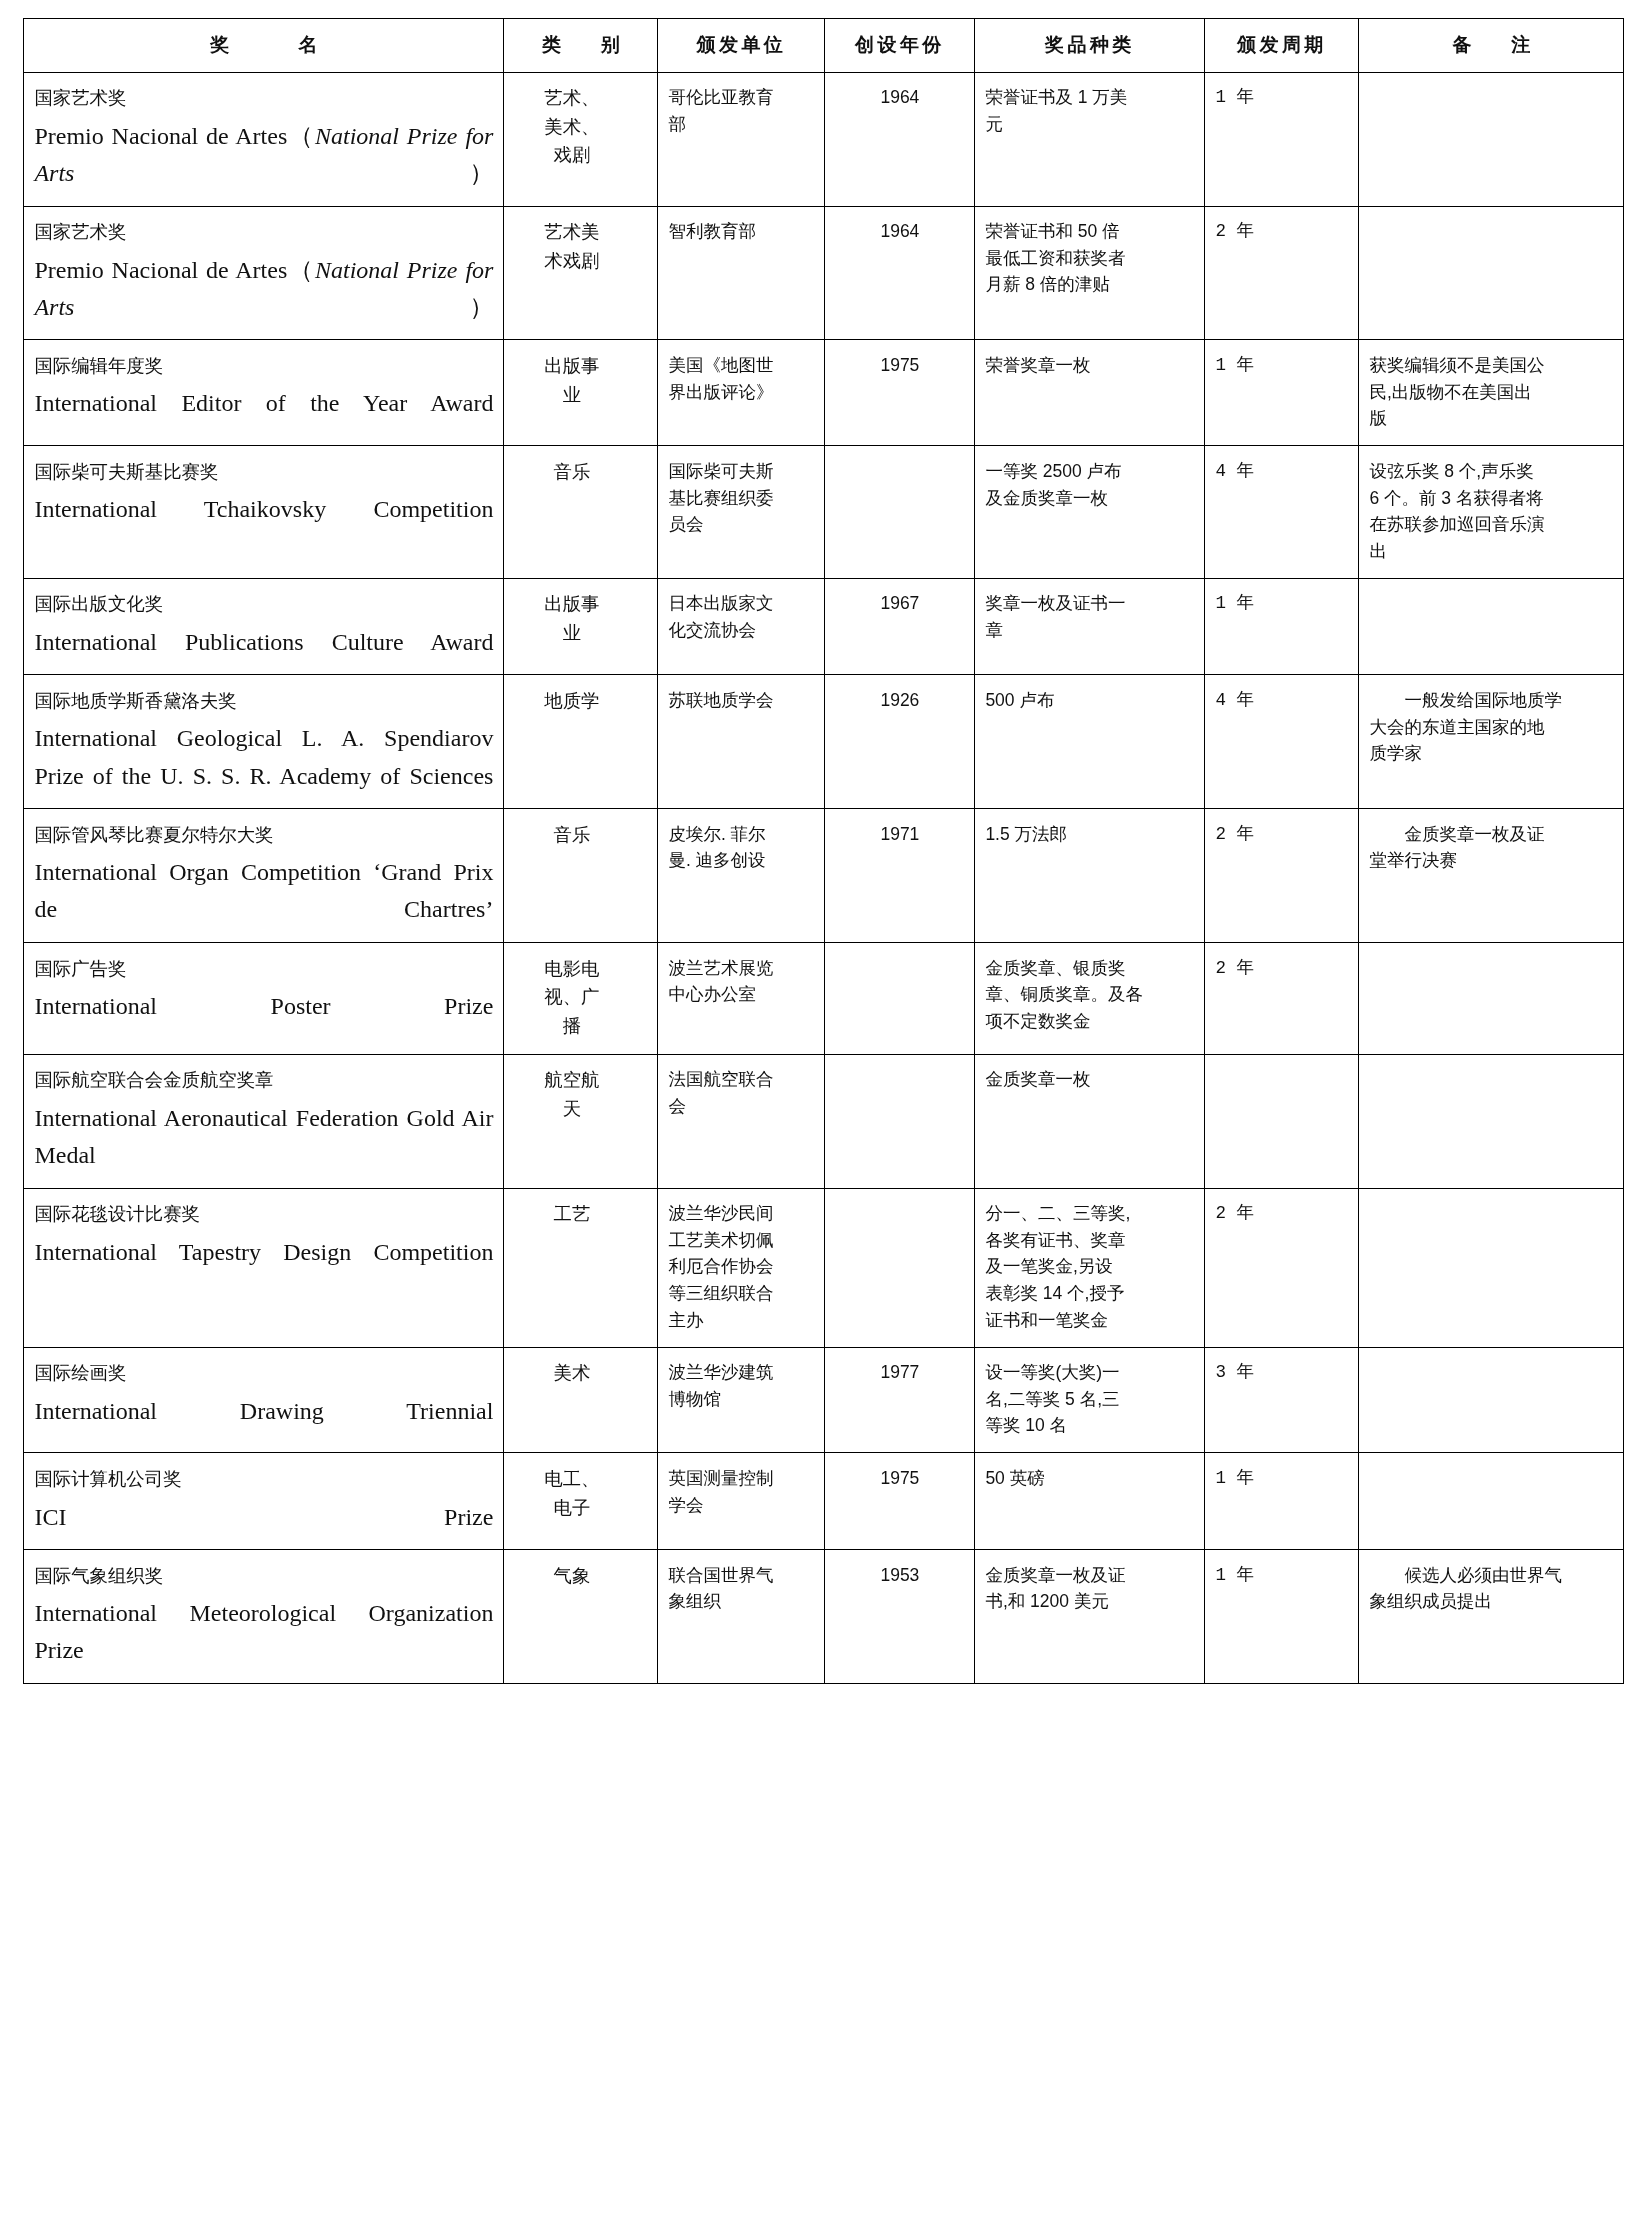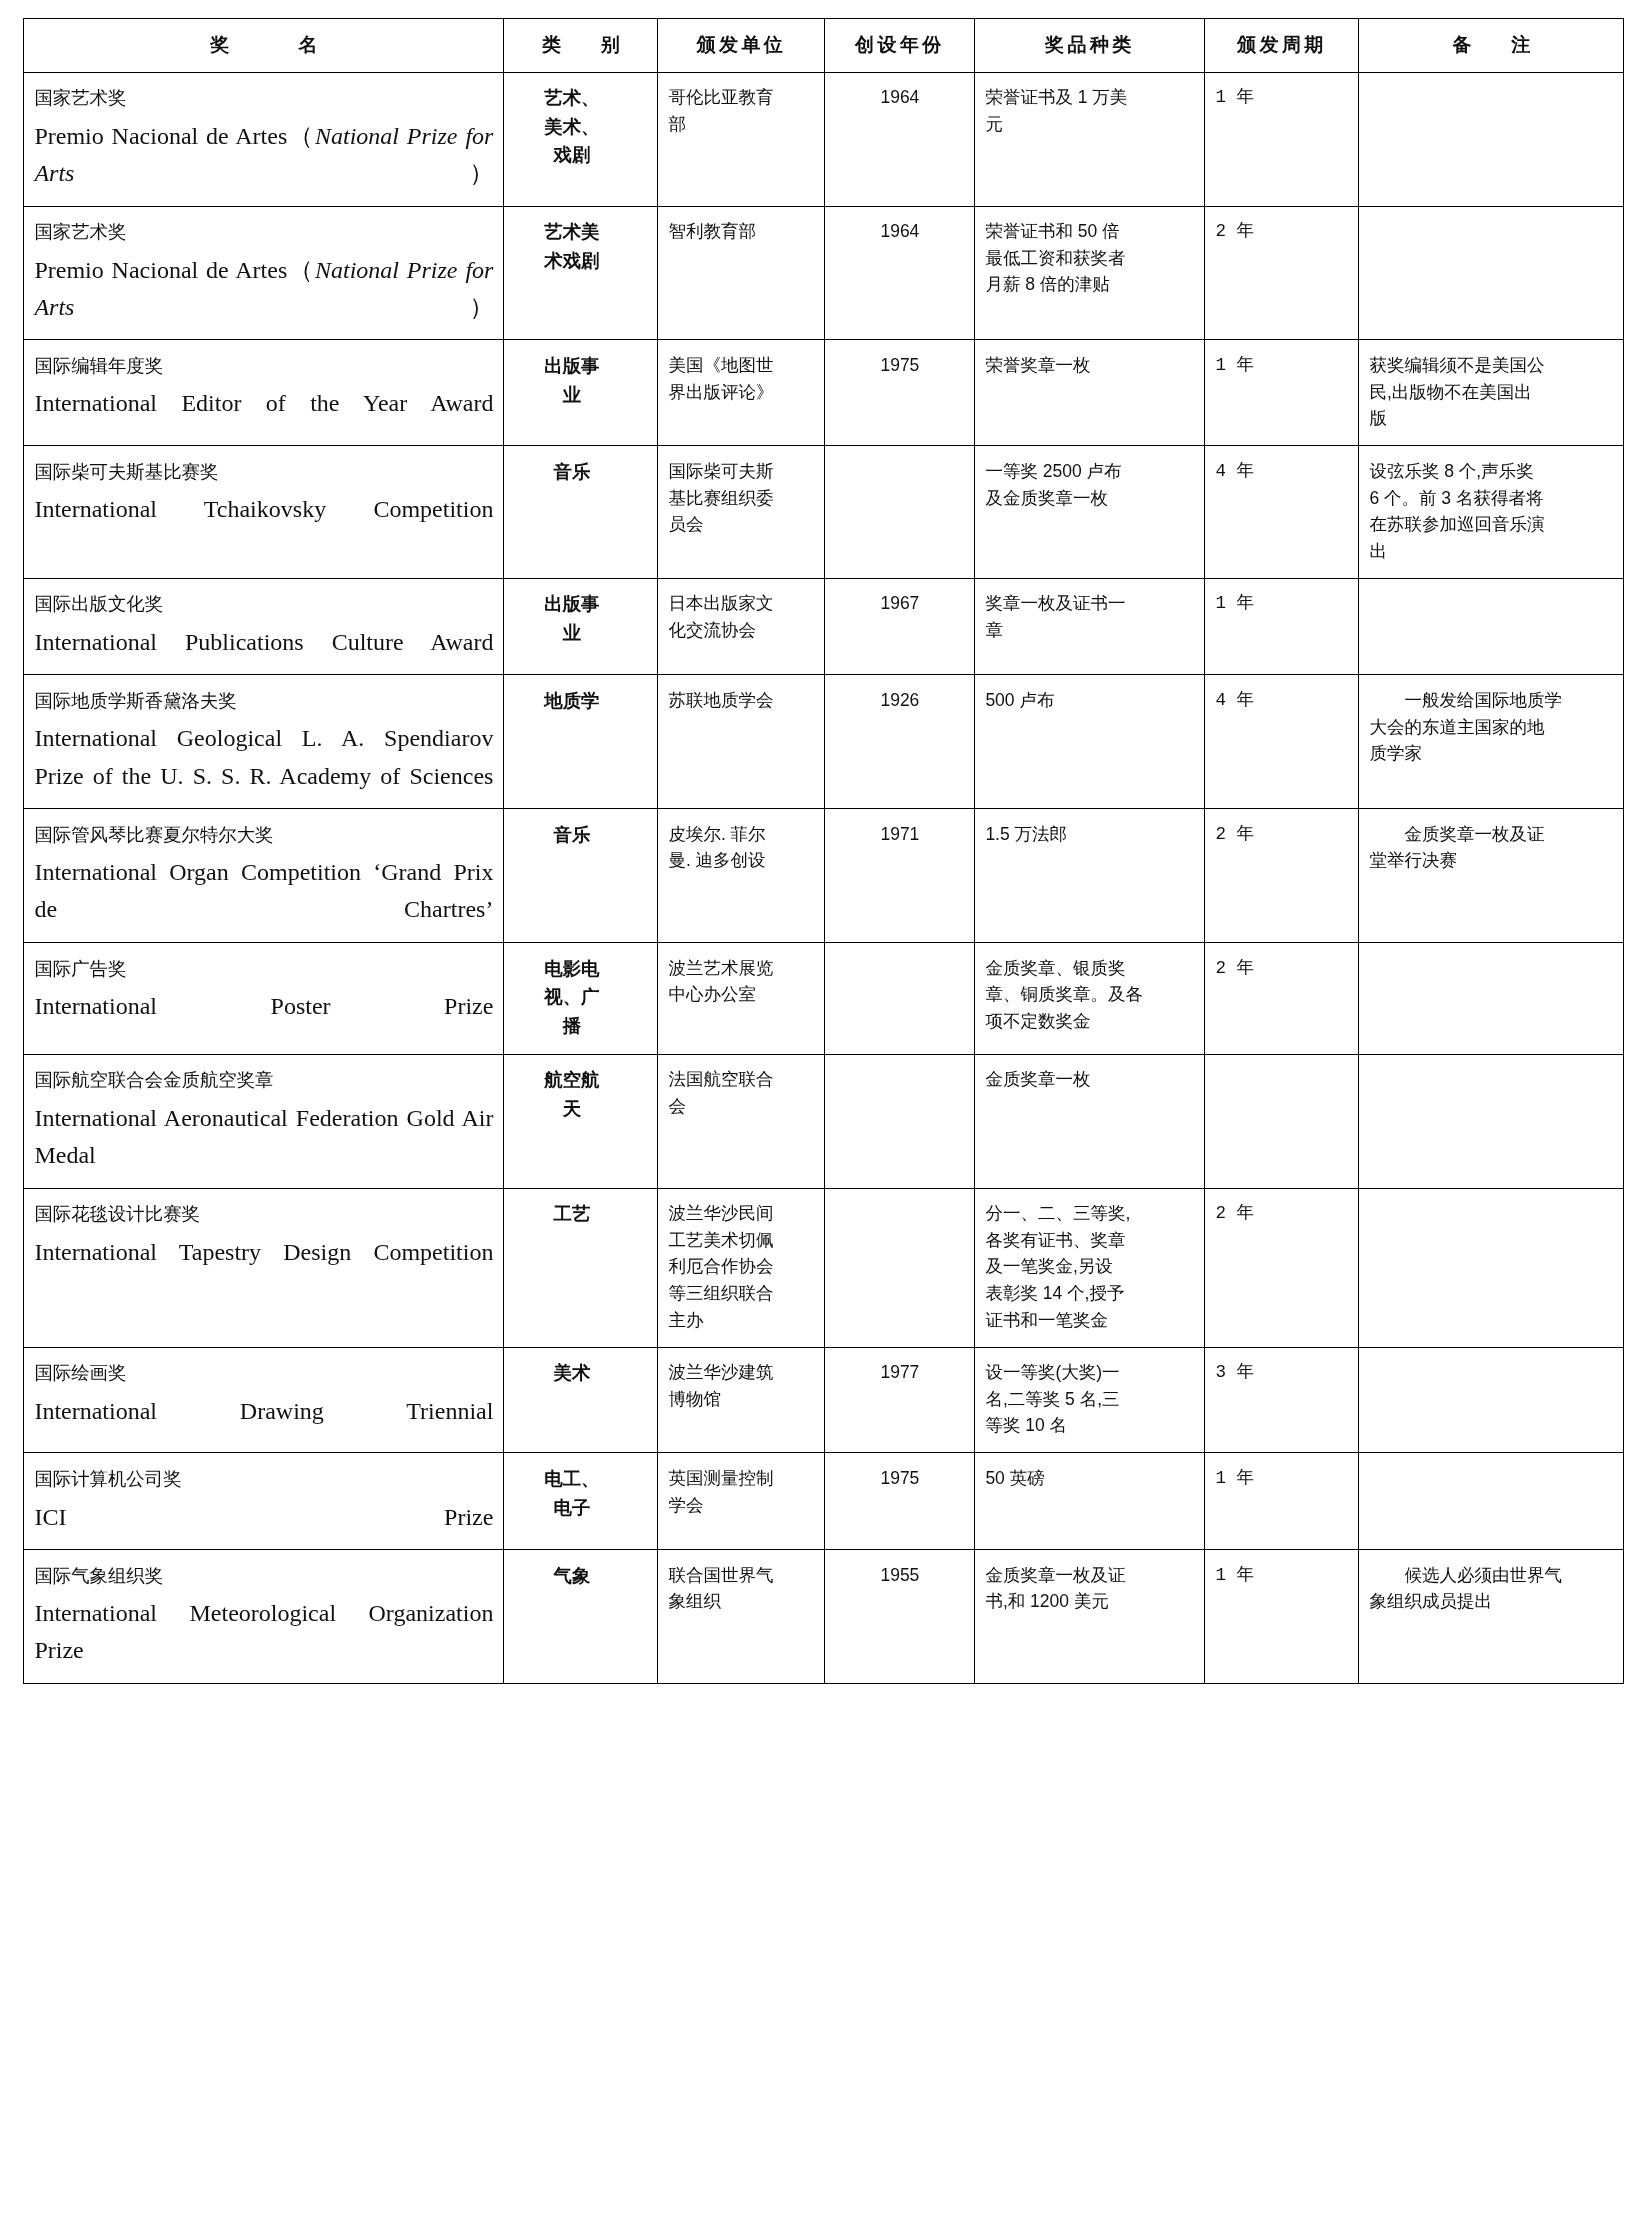--- a/index.html
+++ b/index.html
@@ -76,21 +76,20 @@
   }
   td.center-cell {
     text-align: center;
     font-family: "Liberation Sans", "DejaVu Sans", sans-serif;
     font-size: 18.4px;
     line-height: 1.55;
   }
   td.center-cell.narrow-txt {
     padding-left: 5px;
     padding-right: 23px;
-    font-weight: bold;
   }
   td.org-cell {
     font-family: "Liberation Sans", "DejaVu Sans", sans-serif;
     font-size: 18.4px;
     line-height: 1.58;
     padding-left: 11.7px;
     white-space: pre-wrap;
   }
   td.kind-cell {
     font-family: "Liberation Sans", "DejaVu Sans", sans-serif;
@@ -365,21 +364,21 @@
         <tr>
           <td class="name-cell">
             <div class="cn">国际气象组织奖</div>
             <div class="en">International Meteorological Organization Prize</div>
           </td>
           <td class="center-cell narrow-txt">
             <div class="cat-stack">气象</div>
           </td>
           <td class="org-cell">联合国世界气
 象组织</td>
-          <td class="center-cell">1955</td>
+          <td class="center-cell">1953</td>
           <td class="kind-cell">金质奖章一枚及证
 书,和 1200 美元</td>
           <td class="cycle-cell">1 年</td>
           <td class="remark-cell">候选人必须由世界气
 象组织成员提出</td>
         </tr>
       </tbody>
   </table>
 </div>
 

